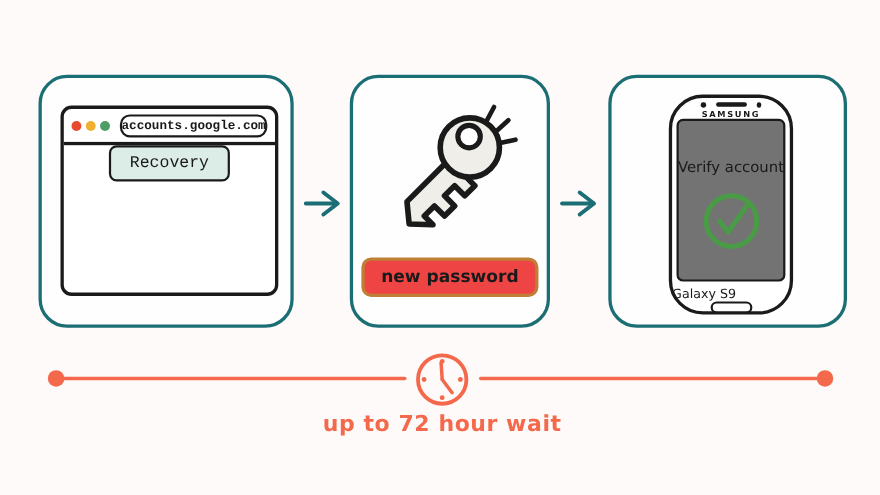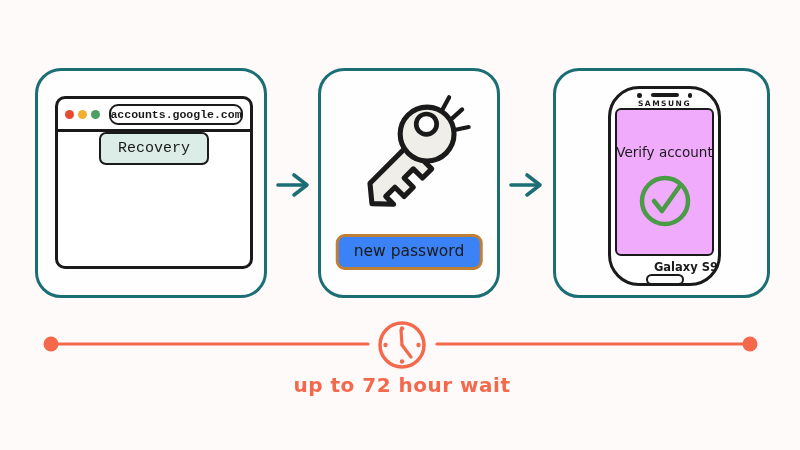--- a/index.html
+++ b/index.html
@@ -51,50 +51,50 @@
     background: #DCEDE8; padding: 7px 17px;
     font-size: 15px; line-height: 1;
   }
 
   
   .key-svg { position: absolute; left: 26px; top: 16px; }
   .password-label {
     position: absolute; left: 50%; transform: translateX(-50%);
     top: 163px;
     border: 3px solid #C07F36; border-radius: 9px;
-    background: #3b82f6; padding: 7px 15px;
-    font-size: 15.5px; line-height: 1; white-space: nowrap;
+    background: #ef4444; padding: 7px 15px;
+    font-size: 15.5px; line-height: 1; white-space: nowrap; font-weight: bold;
   }
 
   
   .phone {
     position: absolute; left: 52px; top: 15px;
     width: 113px; height: 200px;
     border: 3px solid #1A1A1A; border-radius: 31px;
     background: #fff;
   }
   .phone-sensors {
     margin-top: 4px; display: flex; align-items: center; justify-content: center; gap: 9px;
   }
   .p-dot { width: 4.5px; height: 4.5px; border-radius: 50%; background: #1A1A1A; }
   .p-speaker { width: 28px; height: 4px; border-radius: 2px; background: #1A1A1A; }
   .phone-brand {
     text-align: center; font-size: 7.5px; font-weight: 700;
     letter-spacing: 1.5px; margin-top: 1px;
   }
   .phone-screen {
     position: absolute; left: 4px; right: 4px; top: 19px; height: 148px;
-    border: 2.5px solid #1A1A1A; border-radius: 6px; background: #f0abfc;
+    border: 2.5px solid #1A1A1A; border-radius: 6px; background: #737373;
     display: flex; flex-direction: column; align-items: center;
   }
   .screen-title { margin-top: 34px; font-size: 13.5px; white-space: nowrap; }
   .check-svg { margin-top: 12px; }
   .phone-model {
     position: absolute; left: 0; right: 0; top: 171px;
-    text-align: right; font-size: 11.5px; font-weight: 700;
+    text-align: left; font-size: 11.5px; font-weight: 400;
   }
   .home-btn {
     position: absolute; left: 50%; transform: translateX(-50%); top: 185px;
     width: 38px; height: 11px;
     border: 2.5px solid #1A1A1A; border-radius: 7px; background: #fff;
   }
 
   
   .arrow { position: absolute; top: 171px; }
   #arrow-1 { left: 276px; }

